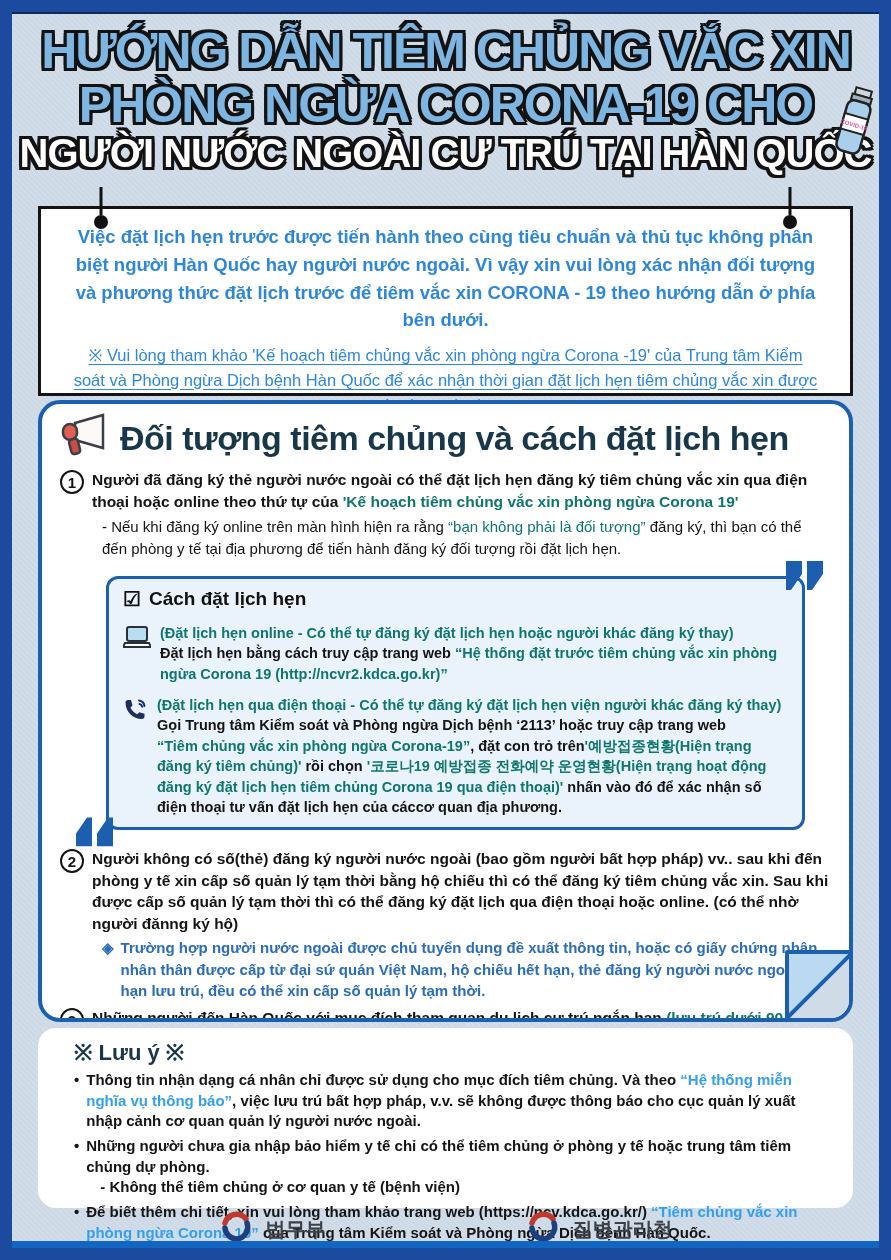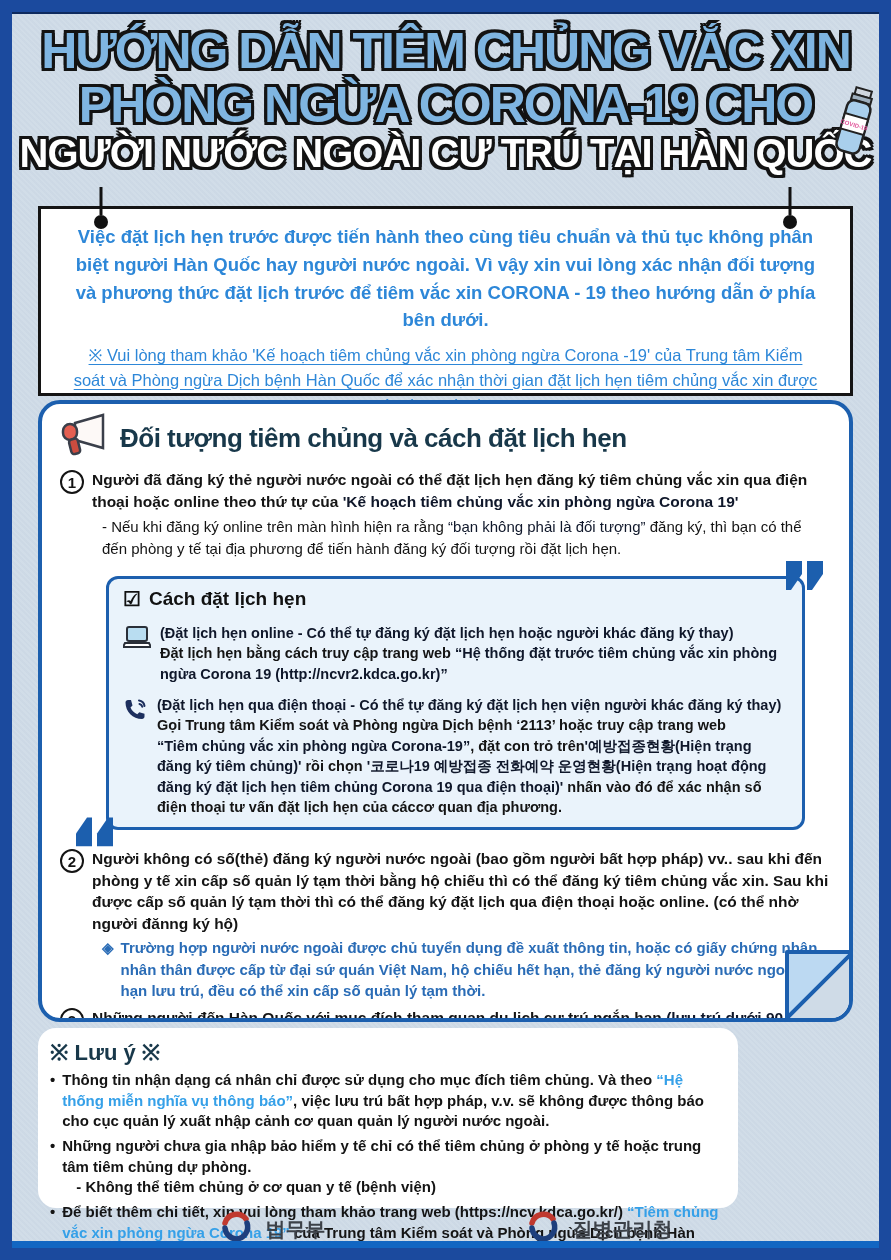--- a/index.html
+++ b/index.html
@@ -25,46 +25,46 @@
                   text-underline-offset:3px; text-decoration-thickness:2px; }
   .notice .note { margin-top:9px; color:#2d87d8; font-weight:500; font-size:16.5px; line-height:1.5;
                   text-decoration:underline; text-underline-offset:3px; }
   .pin { position:absolute; top:-22px; }
   .pin.l { left:52px; } .pin.r { right:52px; }
 
   
   .panel { position:absolute; top:400px; left:38px; width:815px; height:622px; background:#fff;
            border:4px solid #1c5fae; border-radius:22px; padding:8px 14px 6px 16px; z-index:2; overflow:hidden; }
   .panel-head { display:flex; align-items:center; gap:10px; margin-bottom:4px; }
-  .panel-head h2 { font-size:26px; color:#18384a; font-weight:bold; letter-spacing:-0.5px; }
+  .panel-head h2 { font-size:34px; color:#18384a; font-weight:bold; letter-spacing:-0.5px; }
   .item { display:flex; gap:8px; margin:5px 2px 0; font-size:15.5px; font-weight:bold; line-height:1.4; color:#141414; }
   .circ { flex:0 0 auto; width:24px; height:24px; border:2px solid #141414; border-radius:50%;
           display:flex; align-items:center; justify-content:center; font-size:15px; margin-top:1px; }
-  .blue  { color:#0f172a; }
+  .blue  { color:#0f766e; }
   .lblue { color:#35a0e8; }
   .sub1 { margin:4px 6px 0 44px; font-size:15px; font-weight:normal; line-height:1.45; color:#141414; }
 
   .bookwrap { position:relative; margin:16px 30px 18px 48px; }
   .book { position:relative; background:#eaf3fb; border:3px solid #1c5fae; border-radius:12px;
           padding:7px 12px 9px 14px; font-size:14.5px; line-height:1.42; color:#141414; font-weight:bold; }
   .book-head { display:flex; gap:8px; align-items:center; font-size:19px; font-weight:bold; color:#111; }
   .chk { font-size:20px; line-height:1; }
   .row { display:flex; gap:9px; margin-top:10px; }
   .row svg { flex:0 0 auto; margin-top:2px; }
   .qt { position:absolute; }
   .qt.tr { top:-18px; right:-24px; }
   .qt.bl { bottom:-20px; left:-36px; transform:rotate(180deg); }
 
   .dnote { display:flex; gap:7px; margin:2px 8px 0 44px; color:#2a6cb6; font-weight:bold;
            font-size:15px; line-height:1.45; }
   .fold { position:absolute; right:-4px; bottom:-4px; z-index:5; }
 
   
-  .notes { position:absolute; top:1028px; left:38px; width:700px; height:180px; background:#fff;
-           border-radius:18px; padding:8px 12px 6px; z-index:2; }
+  .notes { position:absolute; top:1028px; left:38px; width:815px; height:180px; background:#fff;
+           border-radius:18px; padding:8px 36px 6px; z-index:2; }
   .notes h3 { font-size:22px; color:#18384a; font-weight:bold; }
   .nb { display:flex; gap:7px; font-size:15px; font-weight:bold; line-height:1.38; color:#141414; margin-top:4px; }
   .nb .mark { flex:0 0 auto; }
   .nb-sub { margin-left:14px; }
 
   
   .gov-row { position:absolute; top:1210px; left:0; right:0; display:flex; justify-content:center;
              gap:200px; align-items:center; z-index:5; }
   .gov { display:flex; align-items:center; gap:13px; font-size:20px; color:#3c4148; font-weight:bold; }
   .bluebar { position:absolute; left:12px; right:12px; bottom:12px; height:7px; background:#1266c2; z-index:6; }

